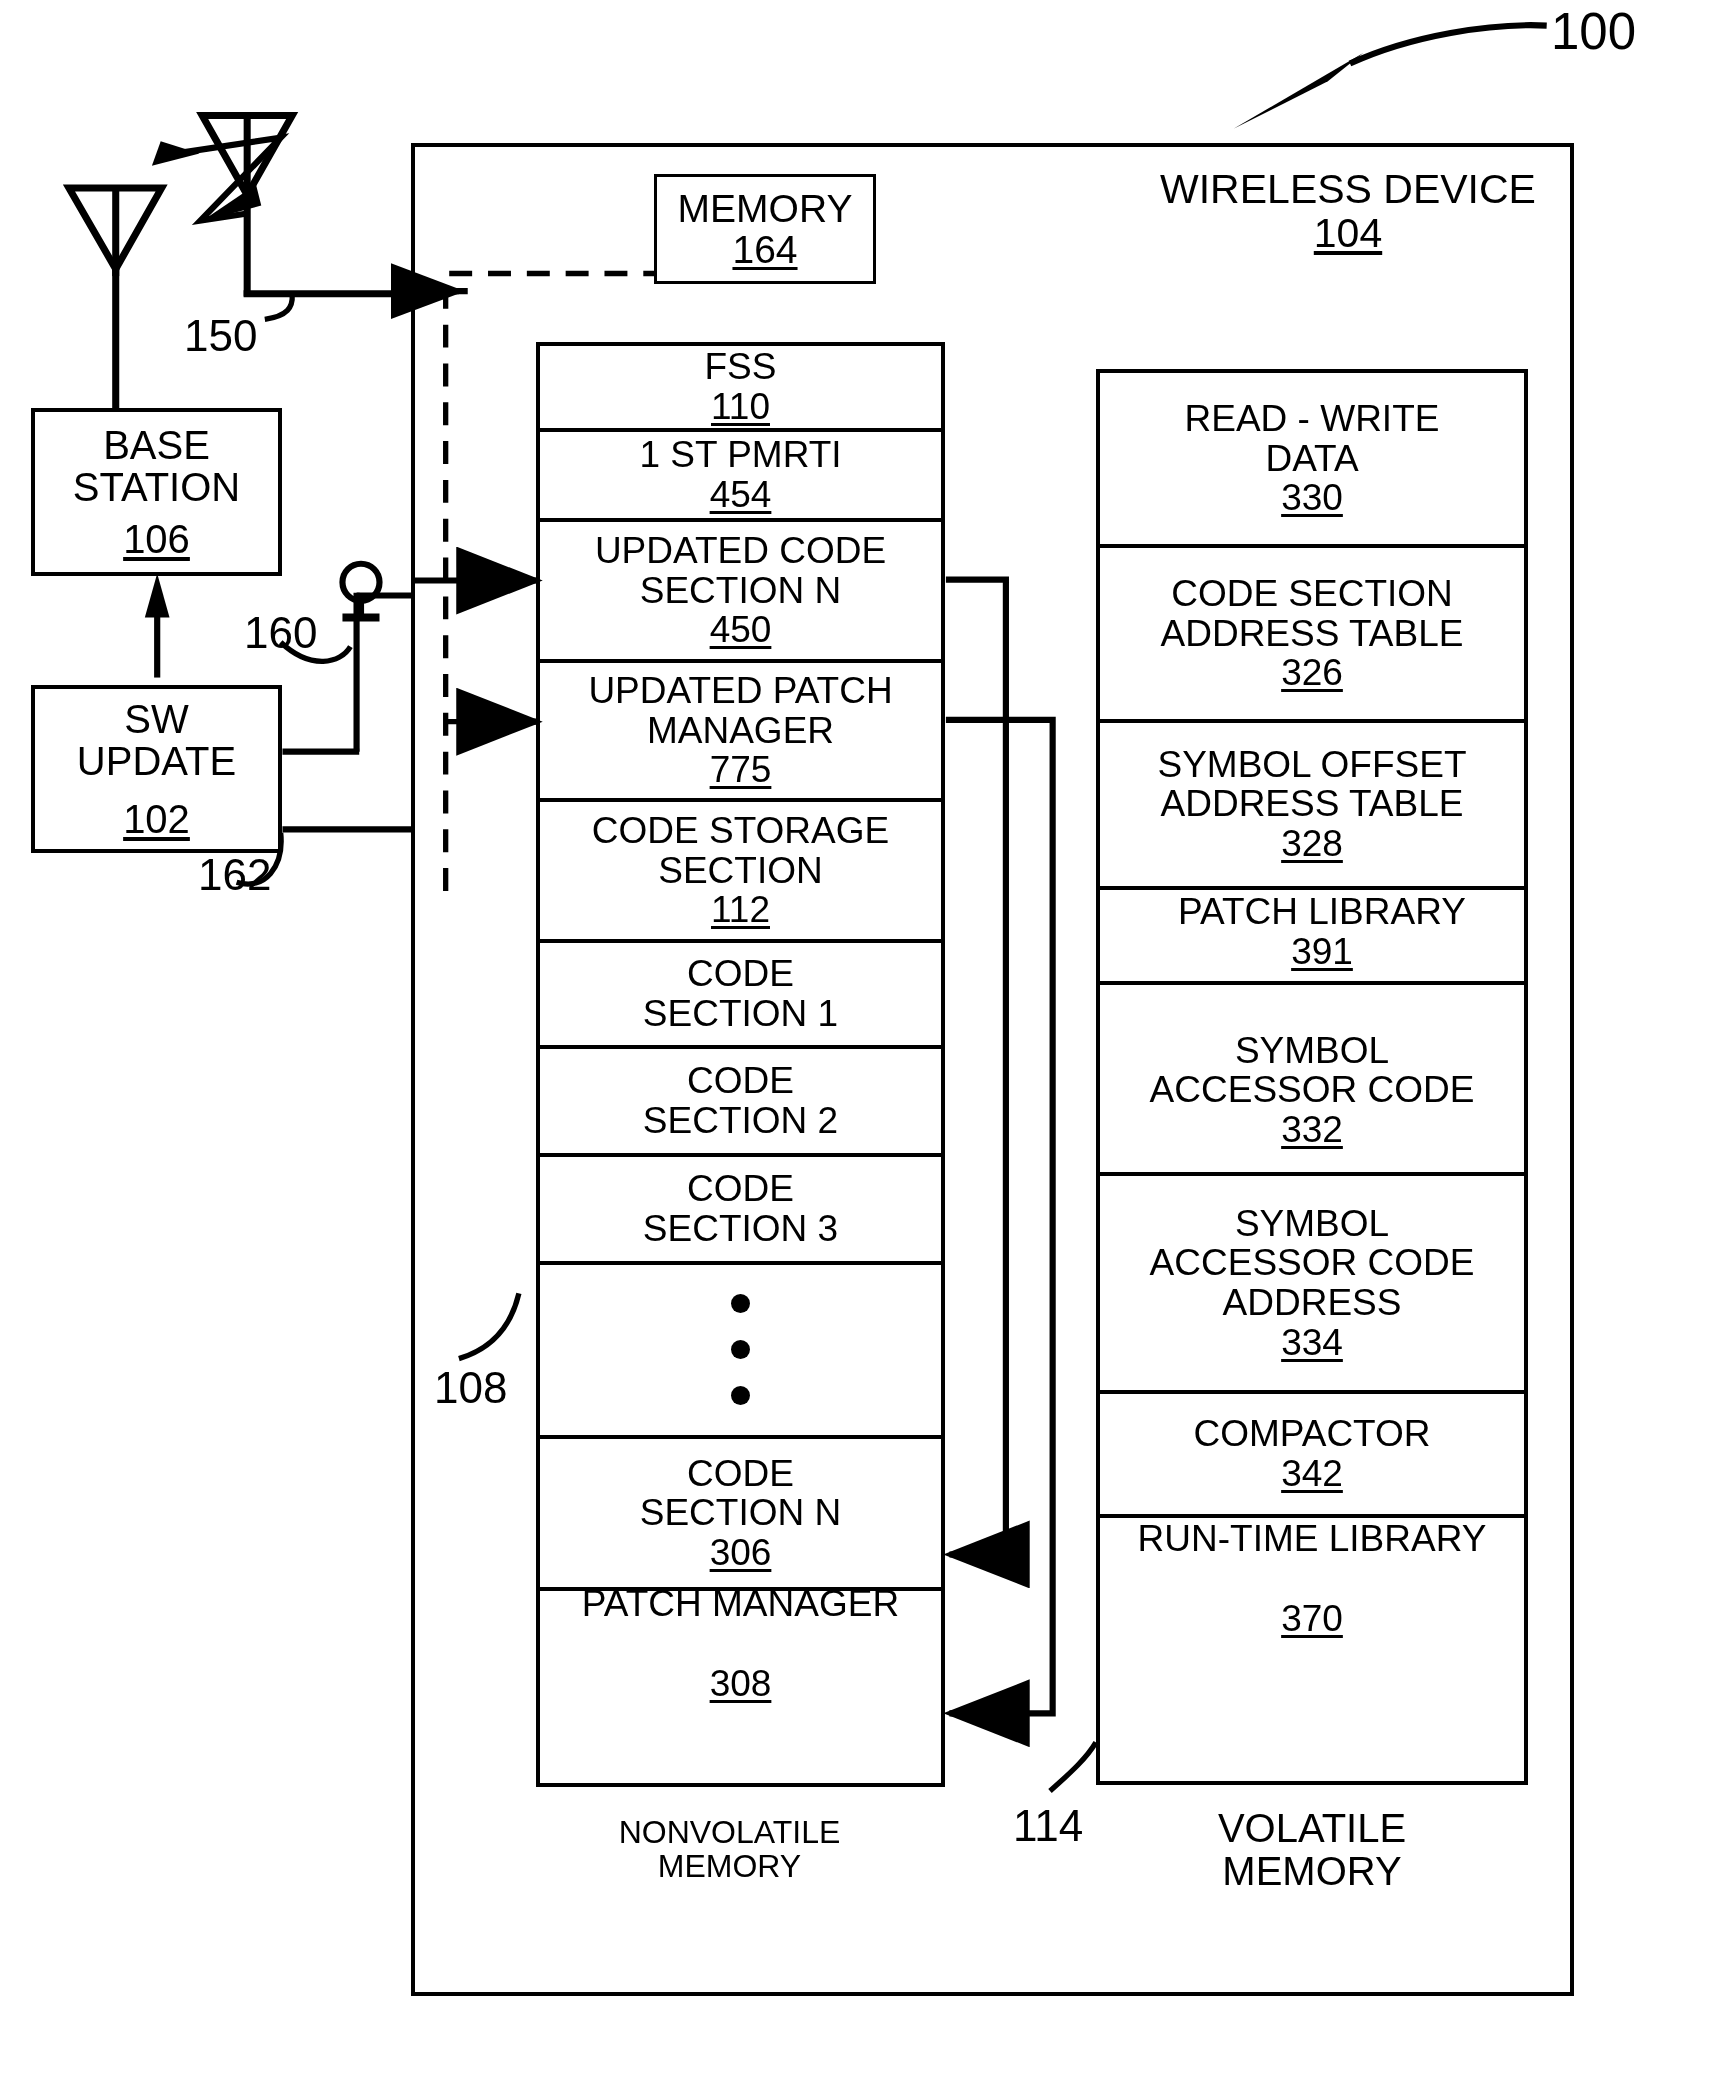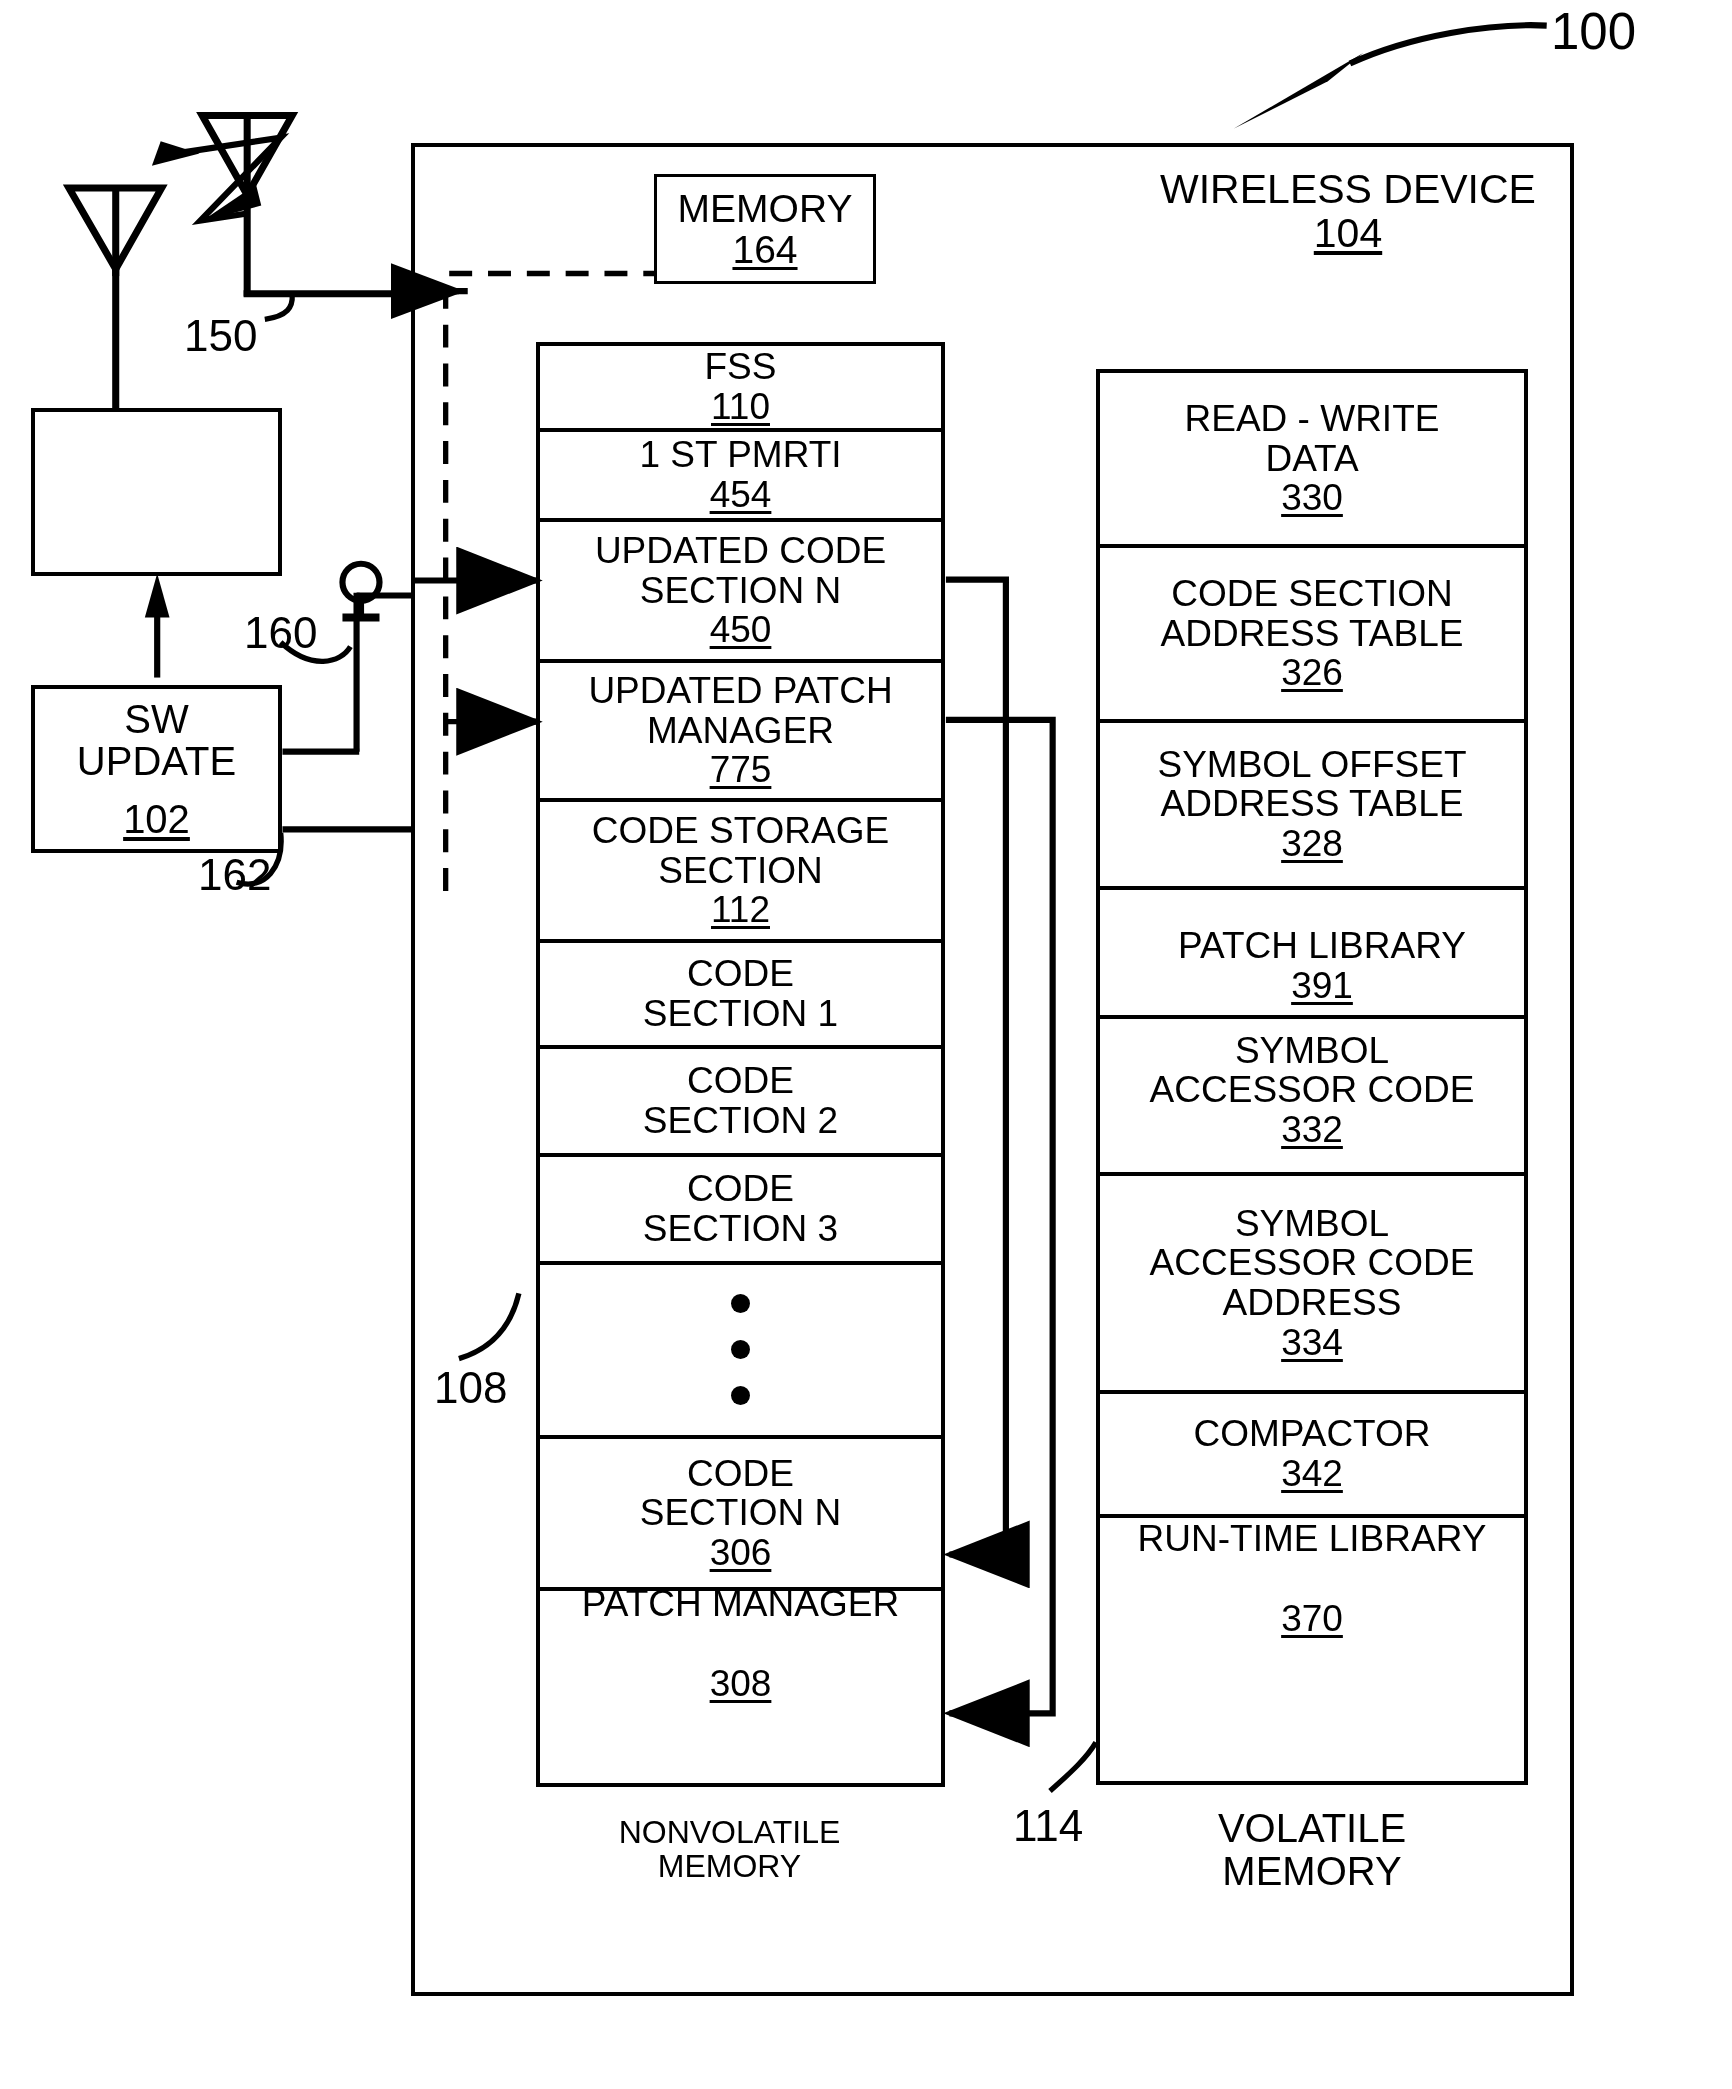--- a/index.html
+++ b/index.html
@@ -26,20 +26,25 @@
   .dot{width:19.4px;height:19.4px;border-radius:50%;background:#000;}
 </style>
 </head>
 <body>
 
 <div id="root">
 
   <div class="plain" style="left:1551px;top:1.8px;font-size:51px;">100</div>
 
   <div class="box" style="left:31px;top:408px;width:251px;height:168px;"></div>
+  <div class="lbl" style="left:31px;top:408px;width:251px;height:168px;font-size:40px;">
+    <span class="txt">BASE</span>
+    <span class="txt">STATION</span>
+    <span class="num" style="margin-top:8.8px;">106</span>
+  </div>
 
   <div class="box" style="left:31px;top:685px;width:251px;height:168px;"></div>
   <div class="lbl" style="left:31px;top:685px;width:251px;height:168px;font-size:40px;">
     <span class="txt">SW</span>
     <span class="txt">UPDATE</span>
     <span class="num" style="margin-top:15px;">102</span>
   </div>
 
   <div class="plain" style="left:184px;top:311px;font-size:44px;">150</div>
 
@@ -129,21 +134,21 @@
     <div class="cell" style="top:175px;height:175px;font-size:37px;">
       <span class="txt">CODE SECTION</span>
       <span class="txt">ADDRESS TABLE</span>
       <span class="num">326</span>
     </div>
     <div class="cell" style="top:349px;height:168px;font-size:37px;">
       <span class="txt">SYMBOL OFFSET</span>
       <span class="txt">ADDRESS TABLE</span>
       <span class="num">328</span>
     </div>
-    <div class="cell" style="top:544px;height:102px;font-size:37px;padding-left:20px;">
+    <div class="cell" style="top:510px;height:102px;font-size:37px;padding-left:20px;">
       <span class="txt">PATCH  LIBRARY</span>
       <span class="num">391</span>
     </div>
     <div class="cell" style="top:635px;height:168px;font-size:37px;">
       <span class="txt">SYMBOL</span>
       <span class="txt">ACCESSOR CODE</span>
       <span class="num">332</span>
     </div>
     <div class="cell" style="top:803px;height:218px;font-size:37px;">
       <span class="txt">SYMBOL</span>

